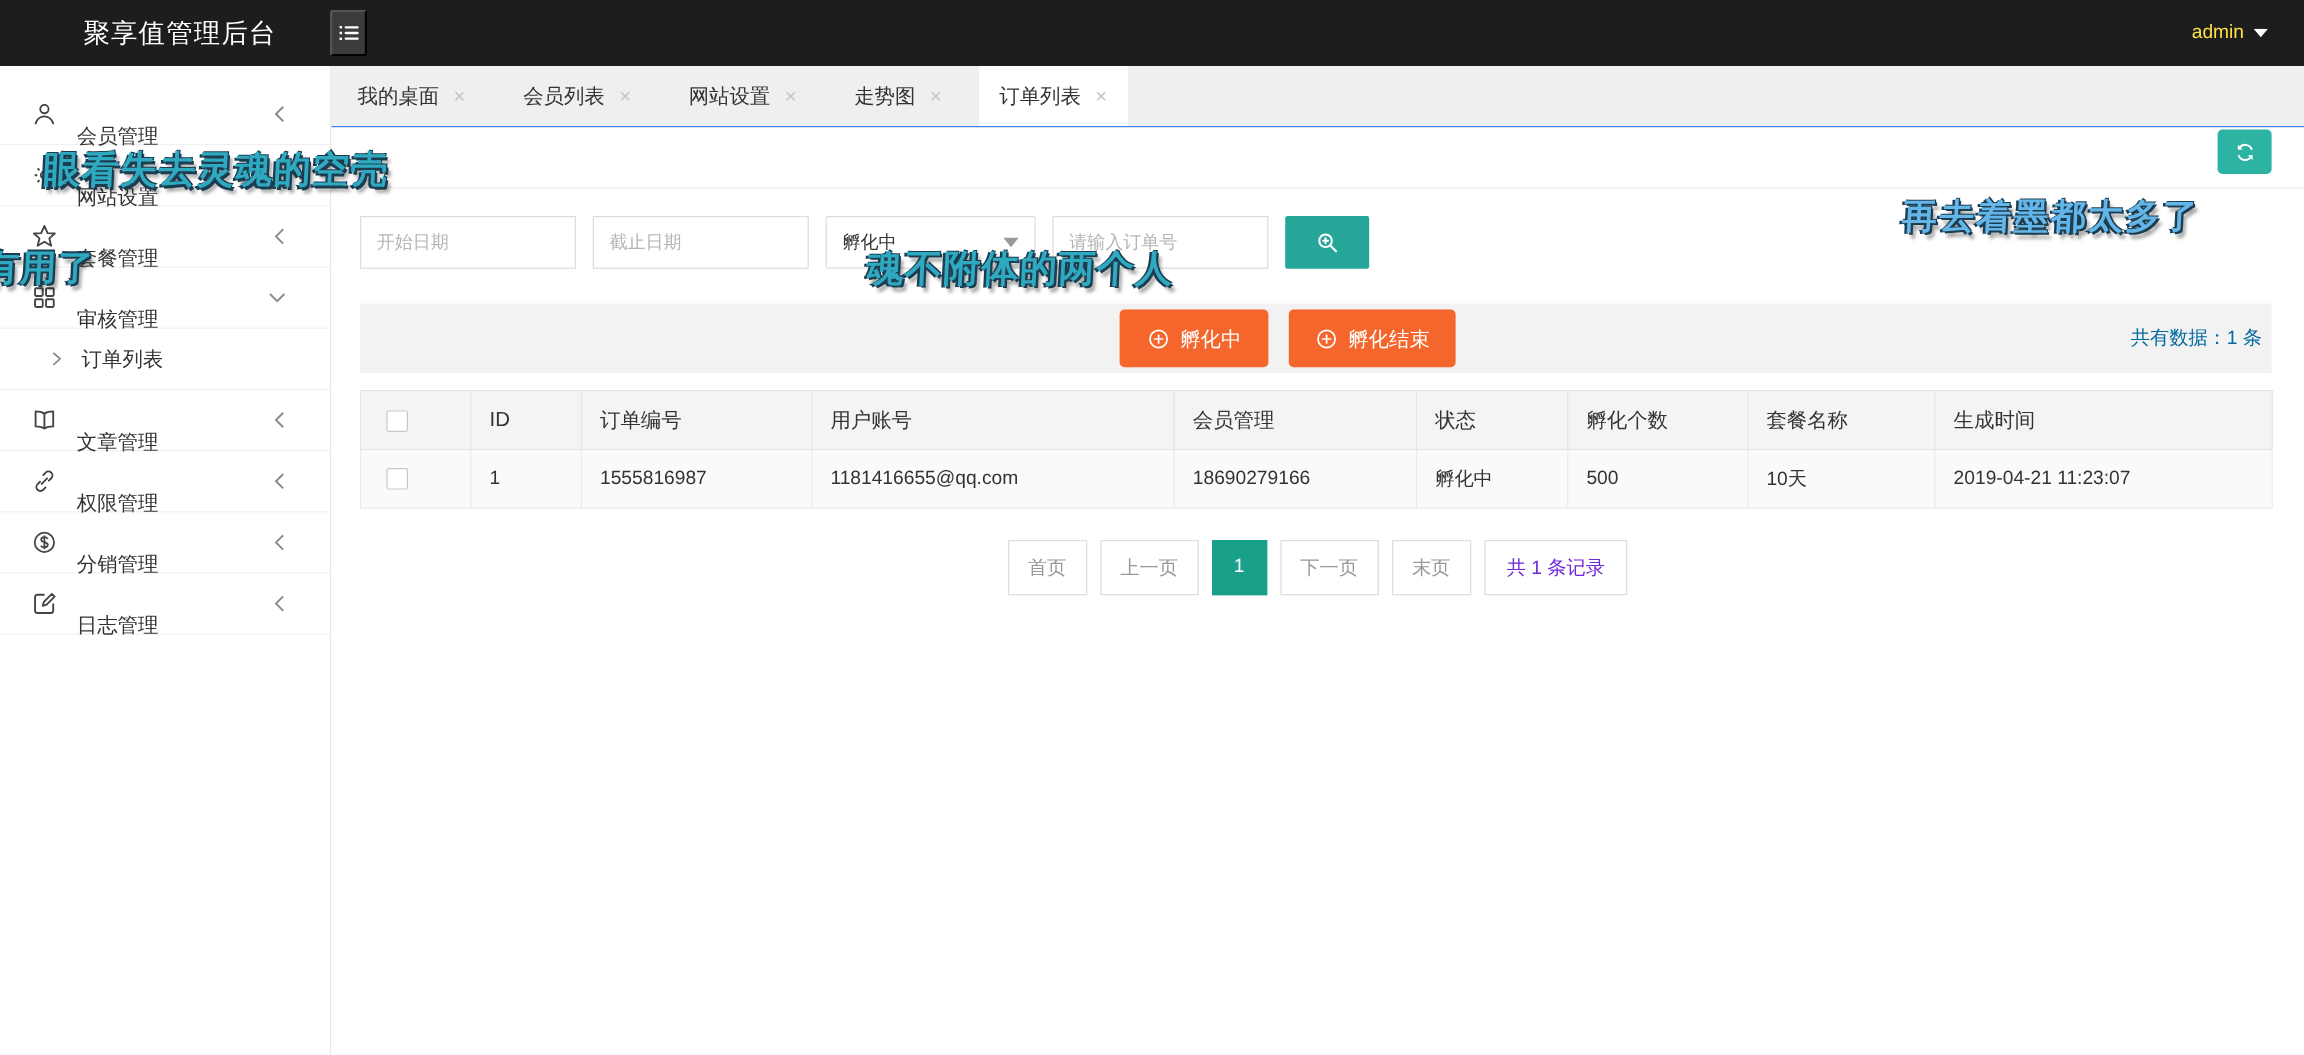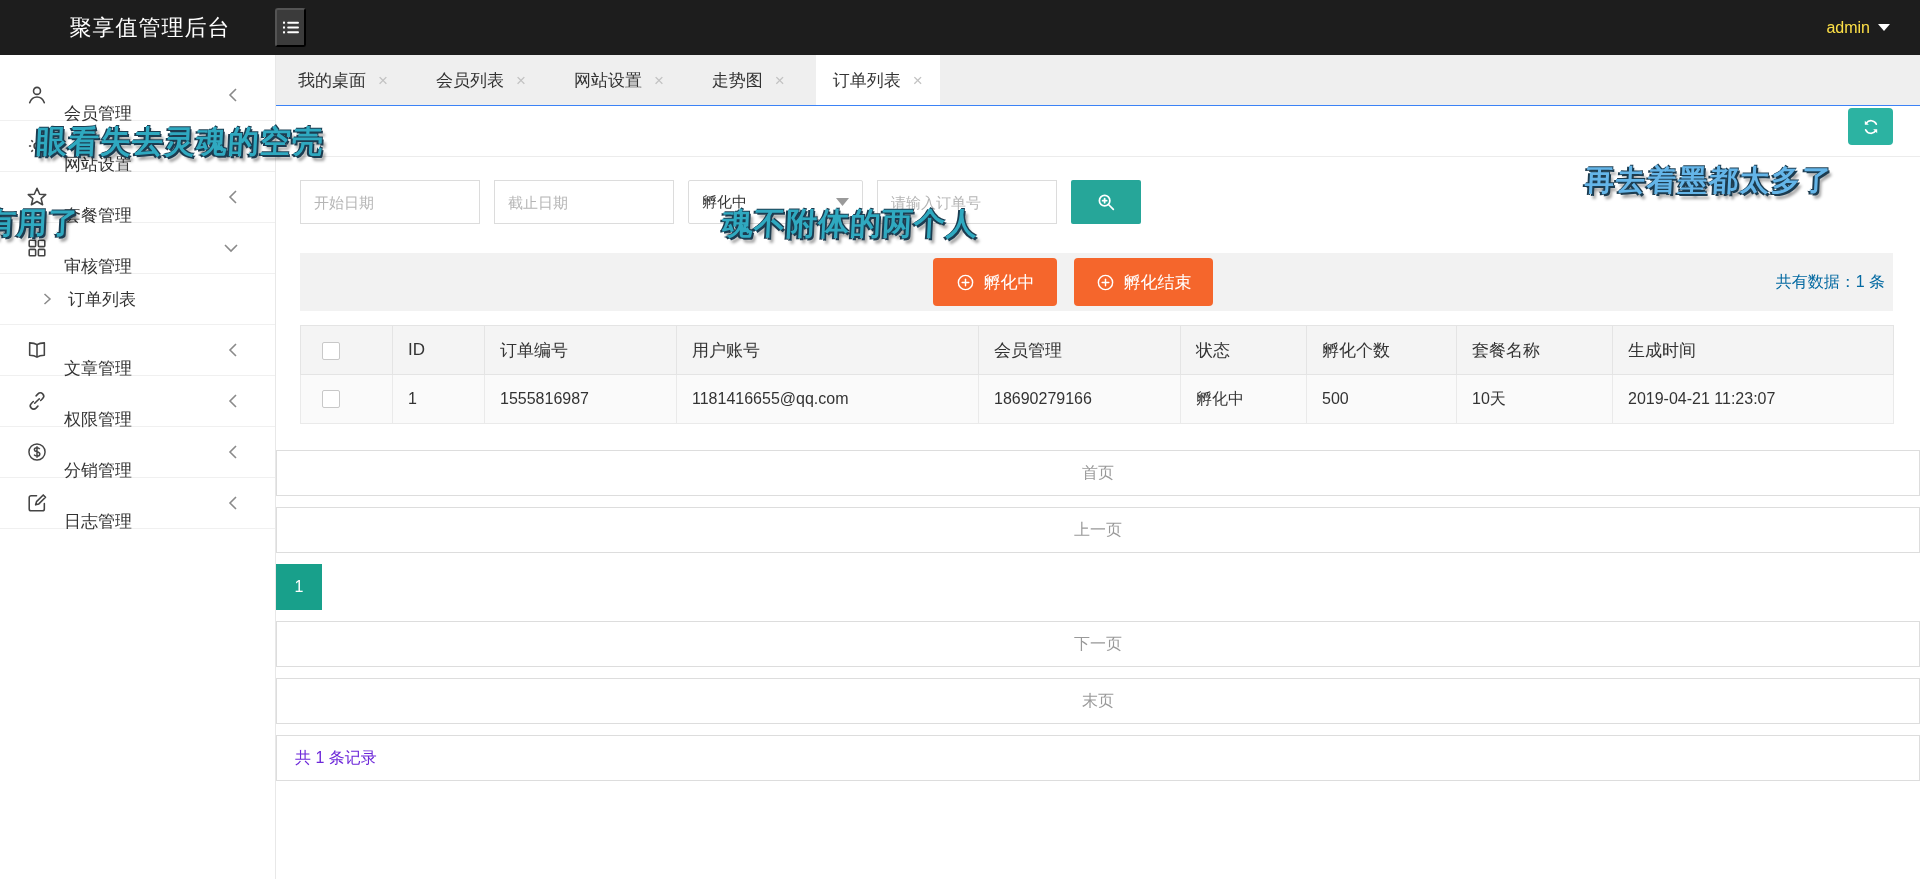--- a/index.html
+++ b/index.html
@@ -52,21 +52,21 @@
   .total-text { position:absolute; right:8px; top:0; height:100%; display:flex; align-items:center; font-size:16px; color:#0369a1; }
 
   .order-table { margin:14px 27px 0 24px; width:1593px; border-collapse:collapse; table-layout:fixed; }
   .order-table th { background:#f4f4f4; font-weight:400; font-size:17px; color:#333; text-align:left; height:49px; padding:0 0 0 15px; border:1px solid #e4e4e4; }
   .order-table td { background:#fafafa; font-size:16px; color:#333; height:49px; padding:0 0 0 15px; border:1px solid #eaeaea; }
   .col-check { width:92px; } .col-id { width:92px; } .col-orderno { width:192px; }
   .col-account { width:302px; } .col-phone { width:202px; } .col-status { width:126px; }
   .col-count { width:150px; } .col-pkg { width:156px; } .col-time { width:281px; }
   .checkbox { display:inline-block; width:18px; height:18px; border:1px solid #c8c8c8; border-radius:2px; background:#fff; margin-left:6px; cursor:pointer; vertical-align:middle; }
 
-  .pagination { margin-top:26px; display:flex; justify-content:center; gap:11px;flex-direction:column; }
+  .pagination { margin-top:26px; display:flex; justify-content:center; gap:11px; }
   .page-btn { height:46px; padding:0 16px; border:1px solid #ddd; background:#fff; color:#999; font-size:16px; font-family:inherit; cursor:pointer; }
   .page-btn.active { background:#18a08b; border-color:#18a08b; color:#fff; width:46px; padding:0; }
   .page-info { height:46px; padding:0 18px; border:1px solid #ddd; background:#fff; color:#6d28d9; font-size:16px; display:flex; align-items:center; }
 
   
   .wm { position:absolute; z-index:100; pointer-events:none; font-weight:bold; letter-spacing:1px; transform:skewX(-3deg);
         text-shadow:2px 2px 0 #1c3c50, -2px 1px 0 #1c3c50, 1px -1px 0 #1c3c50, 4px 5px 3px rgba(0,0,0,.38); }
   .wm-teal { color:#2fa9c0; }
   .wm-blue { color:#64b5e8; }
   .wm1 { left:36px; top:121px; font-size:31px; }

